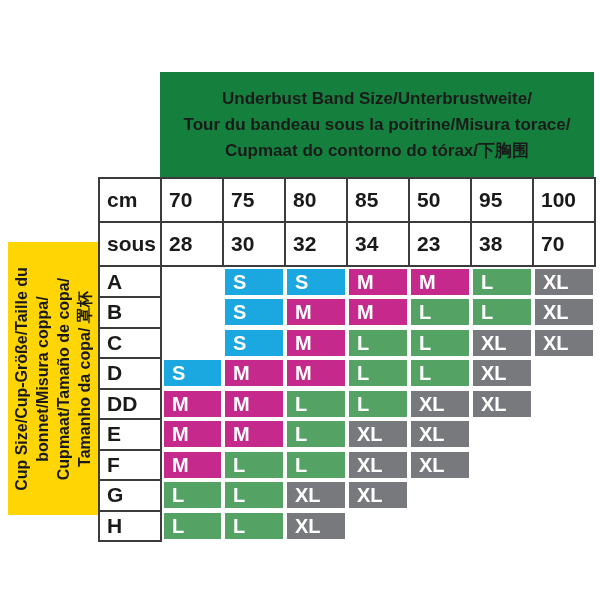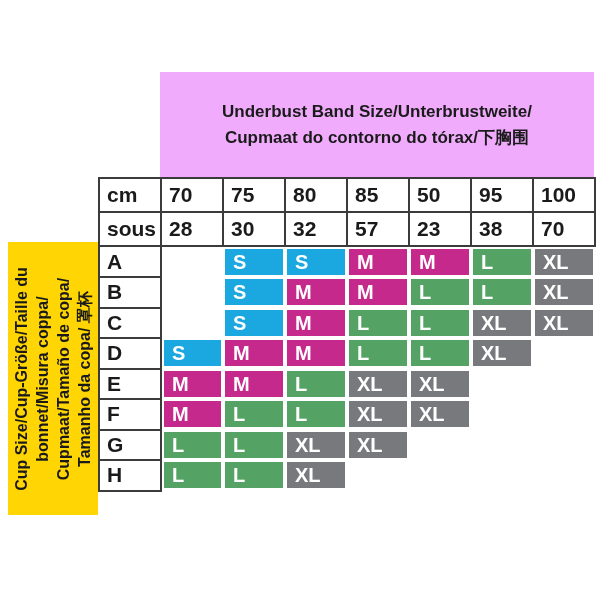--- a/index.html
+++ b/index.html
@@ -28,41 +28,42 @@
   }
   .side-inner .sline{
     font-size:16px;line-height:21px;font-weight:bold;white-space:nowrap;
   }
   
   table.size-chart{
     position:absolute;left:98px;top:177px;
     border-collapse:collapse;table-layout:fixed;
   }
   table.size-chart col{width:62px;}
-  tr.unit-row{height:34px;}
+  tr.unit-row{height:44px;}
   tr.cup-row{height:30.5px;}
   td.bordered{
     border:2px solid #3b3b3b;background:#ffffff;
     font-size:21px;font-weight:bold;color:#1a1a1a;
     padding:0 0 0 7px;vertical-align:middle;white-space:nowrap;
   }
   td.data{border:none;padding:0;vertical-align:middle;}
   .size-block{
     height:26px;line-height:26px;margin:2px;
     padding-left:8px;box-sizing:border-box;
     color:#ffffff;font-size:20px;font-weight:bold;white-space:nowrap;
   }
 </style>
 </head>
 <body>
 
 <div class="canvas">
 
-  <div class="top-header" style="background-color: #f0abfc;">
+  <div class="top-header" style="background-color: #15803d;">
     <div class="hline">Underbust Band Size/Unterbrustweite/</div>
+    <div class="hline">Tour du bandeau sous la poitrine/Misura torace/</div>
     <div class="hline">Cupmaat do contorno do tórax/下胸围</div>
   </div>
 
   <div class="side-strip" style="background-color: rgb(255, 213, 3);">
     <div class="side-inner">
       <div class="sline">Cup Size/Cup-Größe/Taille du</div>
       <div class="sline">bonnet/Misura coppa/</div>
       <div class="sline">Cupmaat/Tamaño de copa/</div>
       <div class="sline">Tamanho da copa/ 罩杯</div>
     </div>
@@ -88,21 +89,21 @@
         <td class="bordered">85</td>
         <td class="bordered">50</td>
         <td class="bordered">95</td>
         <td class="bordered">100</td>
       </tr>
       <tr class="unit-row">
         <td class="bordered">sous</td>
         <td class="bordered">28</td>
         <td class="bordered">30</td>
         <td class="bordered">32</td>
-        <td class="bordered">57</td>
+        <td class="bordered">34</td>
         <td class="bordered">23</td>
         <td class="bordered">38</td>
         <td class="bordered">70</td>
       </tr>
 
       <tr class="cup-row">
         <td class="bordered">A</td>
         <td class="data">
             <div class="size-block" style="visibility: hidden;"></div>
           </td>
@@ -191,20 +192,44 @@
             <div class="size-block" style="background-color: rgb(84, 163, 100);">L</div>
           </td>
         <td class="data">
             <div class="size-block" style="background-color: rgb(120, 121, 124);">XL</div>
           </td>
         <td class="data">
             <div class="size-block" style="visibility: hidden;"></div>
           </td>
       </tr>
       <tr class="cup-row">
+        <td class="bordered">DD</td>
+        <td class="data">
+            <div class="size-block" style="background-color: rgb(197, 41, 140);">M</div>
+          </td>
+        <td class="data">
+            <div class="size-block" style="background-color: rgb(197, 41, 140);">M</div>
+          </td>
+        <td class="data">
+            <div class="size-block" style="background-color: rgb(84, 163, 100);">L</div>
+          </td>
+        <td class="data">
+            <div class="size-block" style="background-color: rgb(84, 163, 100);">L</div>
+          </td>
+        <td class="data">
+            <div class="size-block" style="background-color: rgb(120, 121, 124);">XL</div>
+          </td>
+        <td class="data">
+            <div class="size-block" style="background-color: rgb(120, 121, 124);">XL</div>
+          </td>
+        <td class="data">
+            <div class="size-block" style="visibility: hidden;"></div>
+          </td>
+      </tr>
+      <tr class="cup-row">
         <td class="bordered">E</td>
         <td class="data">
             <div class="size-block" style="background-color: rgb(197, 41, 140);">M</div>
           </td>
         <td class="data">
             <div class="size-block" style="background-color: rgb(197, 41, 140);">M</div>
           </td>
         <td class="data">
             <div class="size-block" style="background-color: rgb(84, 163, 100);">L</div>
           </td>

